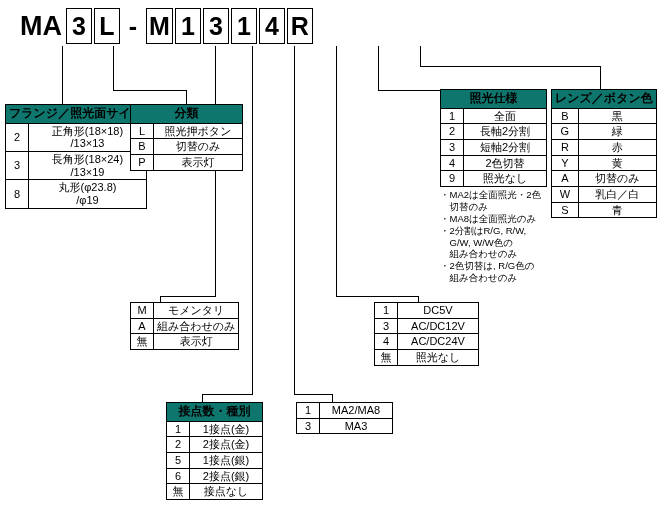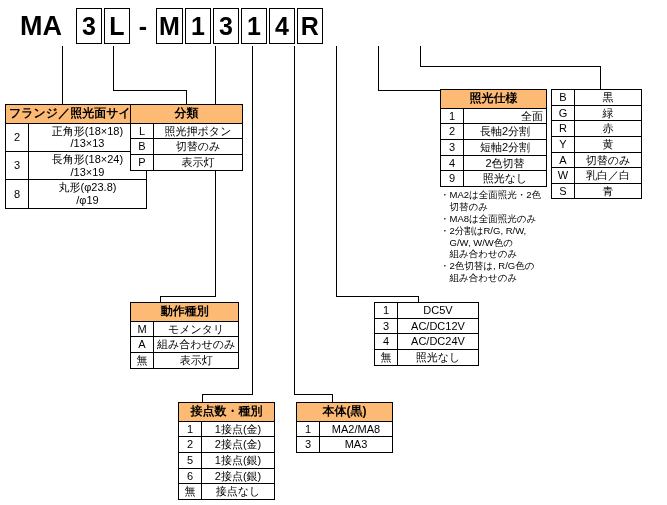--- a/index.html
+++ b/index.html
@@ -12,21 +12,21 @@
     overflow:hidden;
   }
   
   #code-row{
     position:absolute;left:20px;top:8px;
     display:flex;align-items:center;
     font-weight:bold;
   }
   #code-row .seg{
     font-size:27px;line-height:1;
-    margin-right:14px;
+    margin-right:4px;
     letter-spacing:0px;
   }
   #code-row .boxed{
     border:1.5px solid #000;
     min-width:26px;height:36px;
     display:flex;align-items:center;justify-content:center;
     font-size:25px;
     margin-right:2px;
     padding:0 2px;
     box-sizing:border-box;
@@ -45,21 +45,21 @@
   }
   table.t td,table.t th{
     border:1px solid #000;
     font-size:11px;
     padding:1px 3px;
     text-align:center;
     line-height:1.15;
     white-space:nowrap;
   }
   table.t th{
-    background:#fdba74;
+    background:#0f766e;
     font-weight:bold;
     font-size:12px;
     padding:2px 3px;
   }
   td.key{width:16px;}
   td.val{text-align:center;}
   .note{
     font-size:9.5px;
     line-height:1.25;
     margin-top:2px;
@@ -164,21 +164,21 @@
 </div>
 
 <div class="block" style="left:440px;top:89px;">
   <table class="t">
     <tbody>
         <tr>
           <th colspan="2">照光仕様</th>
         </tr>
     <tr>
           <td class="key">1</td>
-          <td class="val" style="width:76px;text-align:right;">全面</td>
+          <td class="val" style="width:76px;">全面</td>
         </tr>
     <tr>
           <td class="key">2</td>
           <td class="val">長軸2分割</td>
         </tr>
     <tr>
           <td class="key">3</td>
           <td class="val">短軸2分割</td>
         </tr>
     <tr>
@@ -197,20 +197,23 @@
 ・2分割はR/G, R/W,
 　G/W, W/W色の
 　組み合わせのみ
 ・2色切替は, R/G色の
 　組み合わせのみ</div>
 </div>
 
 <div class="block" style="left:551px;top:89px;">
   <table class="t">
     <tbody>
+        <tr>
+          <th colspan="2">レンズ／ボタン色</th>
+        </tr>
     <tr>
           <td class="key">B</td>
           <td class="val" style="width:60px;">黒</td>
         </tr>
     <tr>
           <td class="key">G</td>
           <td class="val">緑</td>
         </tr>
     <tr>
           <td class="key">R</td>
@@ -232,23 +235,20 @@
           <td class="key">S</td>
           <td class="val">青</td>
         </tr>
   </tbody>
     </table>
 </div>
 
 <div class="block" style="left:130px;top:302px;">
   <table class="t">
     <tbody>
-        <tr>
-          <th colspan="2">動作種別</th>
-        </tr>
     <tr>
           <td class="key">M</td>
           <td class="val" style="width:72px;">モメンタリ</td>
         </tr>
     <tr>
           <td class="key">A</td>
           <td class="val">組み合わせのみ</td>
         </tr>
     <tr>
           <td class="key">無</td>
@@ -274,21 +274,21 @@
           <td class="val">AC/DC24V</td>
         </tr>
     <tr>
           <td class="key">無</td>
           <td class="val">照光なし</td>
         </tr>
   </tbody>
     </table>
 </div>
 
-<div class="block" style="left:178px;top:402px;">
+<div class="block" style="left:166px;top:402px;">
   <table class="t">
     <tbody>
         <tr>
           <th colspan="2">接点数・種別</th>
         </tr>
     <tr>
           <td class="key">1</td>
           <td class="val" style="width:66px;">1接点(金)</td>
         </tr>
     <tr>
@@ -307,23 +307,20 @@
           <td class="key">無</td>
           <td class="val">接点なし</td>
         </tr>
   </tbody>
     </table>
 </div>
 
 <div class="block" style="left:296px;top:402px;">
   <table class="t">
     <tbody>
-        <tr>
-          <th colspan="2">本体(黒)</th>
-        </tr>
     <tr>
           <td class="key">1</td>
           <td class="val" style="width:66px;">MA2/MA8</td>
         </tr>
     <tr>
           <td class="key">3</td>
           <td class="val">MA3</td>
         </tr>
   </tbody>
     </table>

